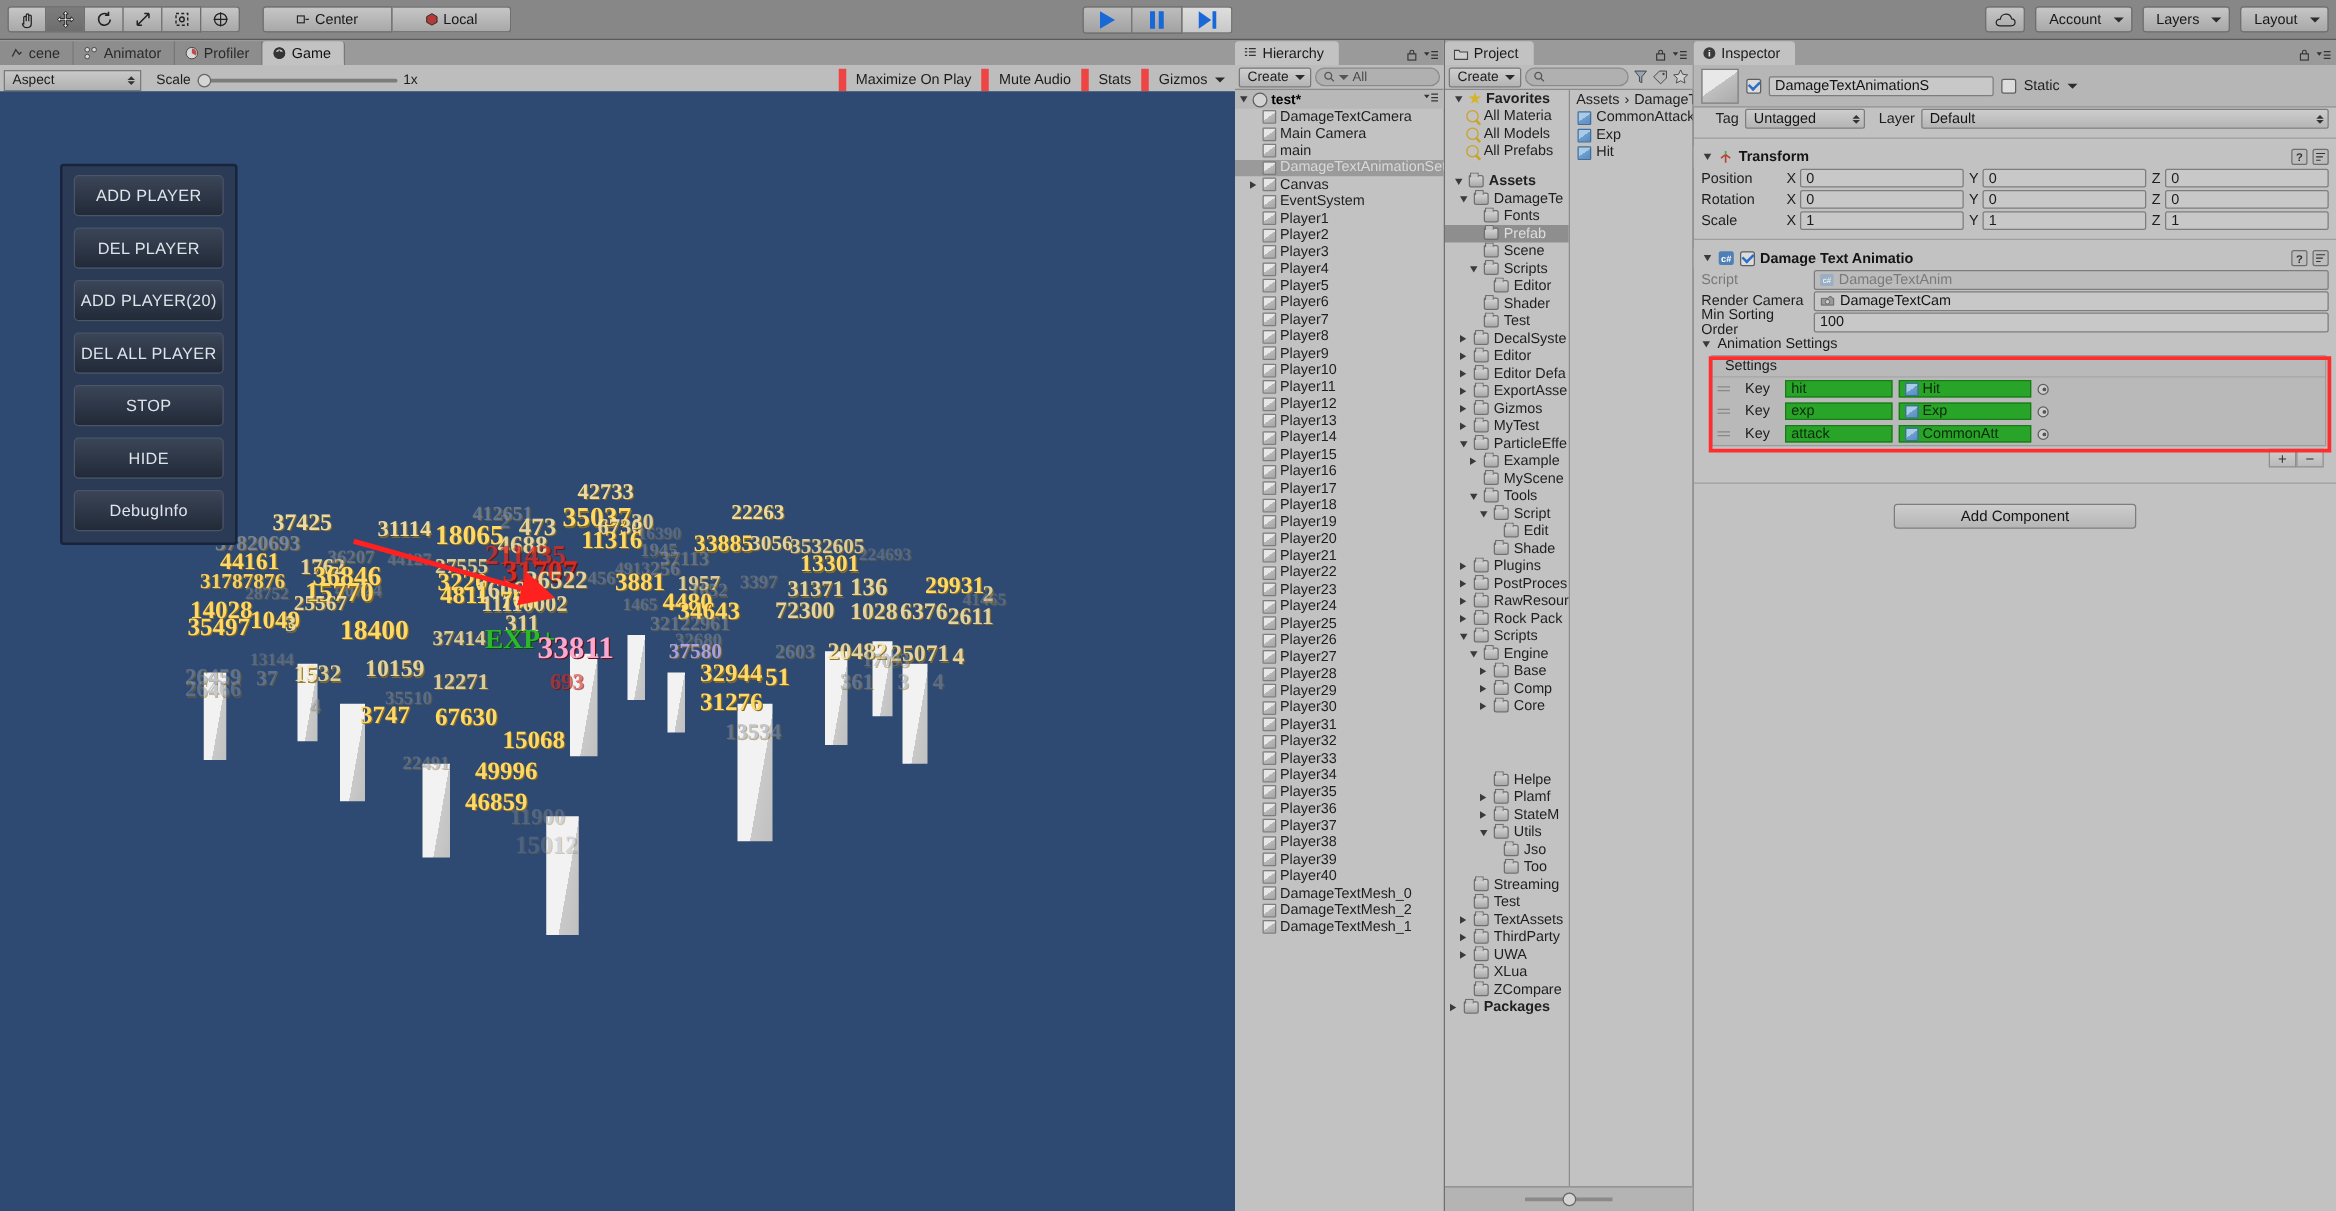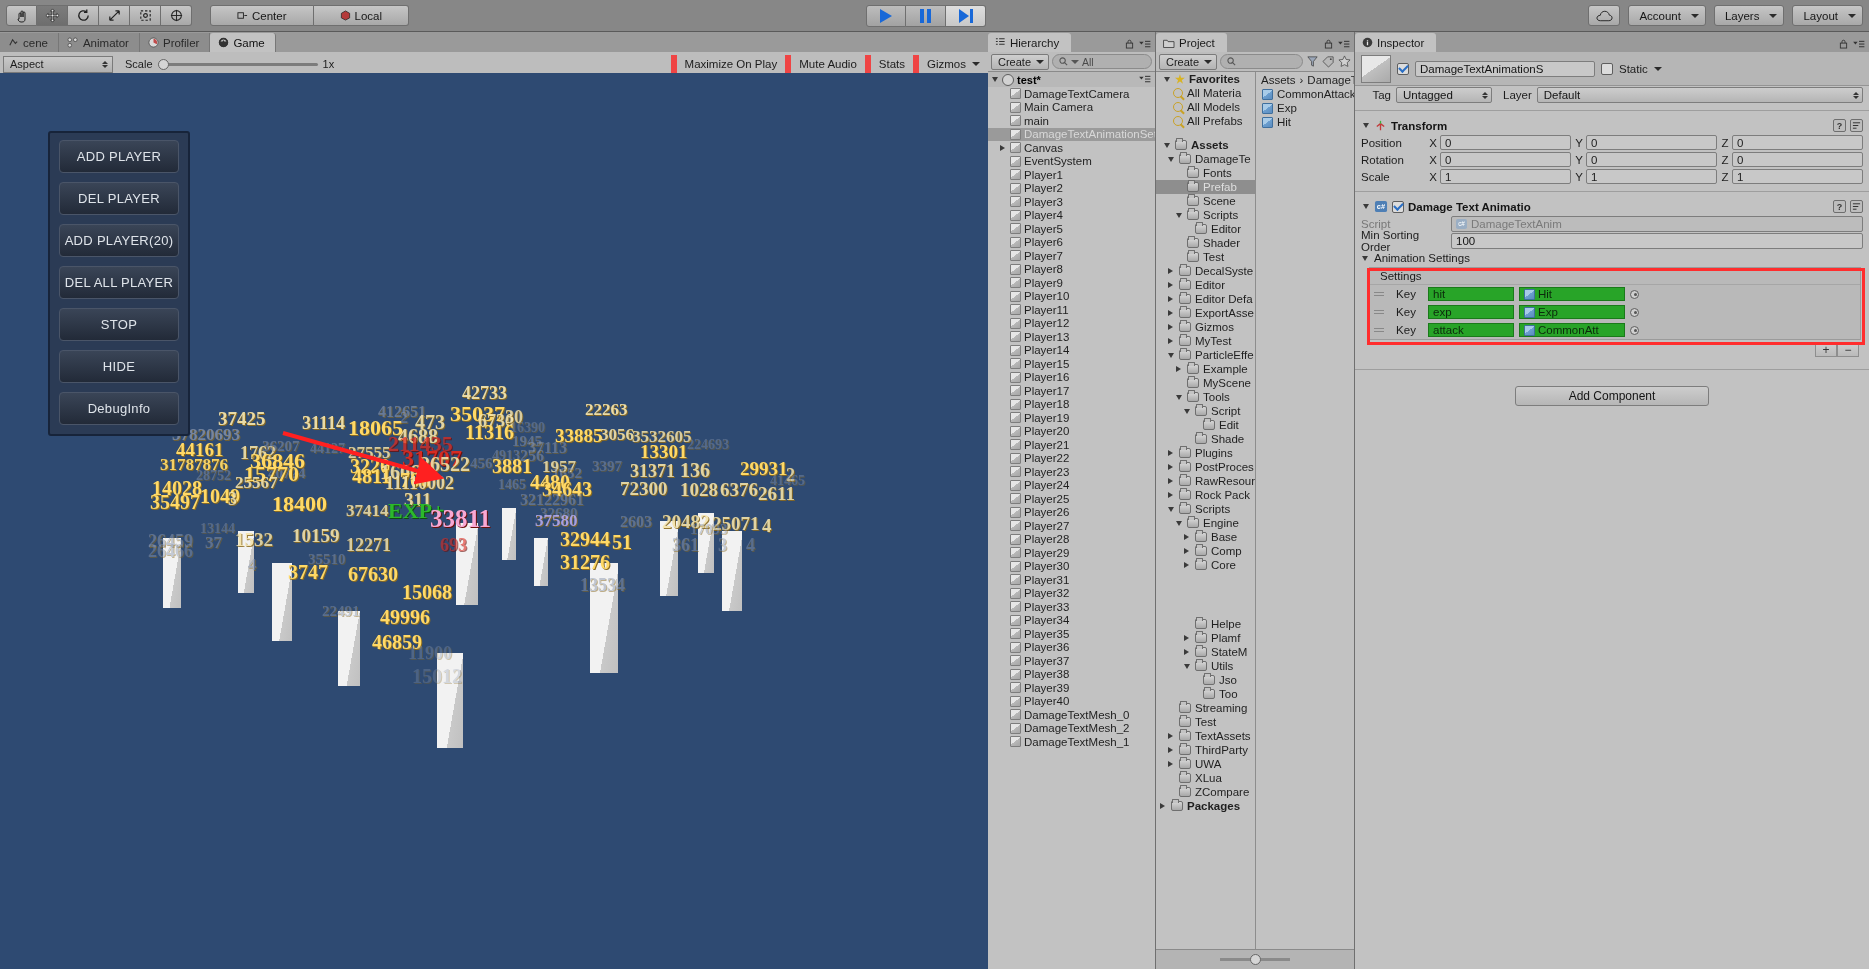--- a/index.html
+++ b/index.html
@@ -1400,20 +1400,30 @@
       <span class="tlabel" style="color:#787878;width:86px">Script</span>
       <div class="txtfield" style="flex:1;background:#bcbcbc;color:#7a7a7a;gap:4px">
         <svg width="11" height="10" viewBox="0 0 12 11">
             <rect x="0" y="0" width="12" height="11" rx="2" fill="#9aaec4"></rect>
             <text x="6" y="8" font-size="7" fill="#fff" text-anchor="middle" font-family="Liberation Sans, sans-serif">c#</text>
           </svg>
         <span>DamageTextAnim</span>
       </div>
     </div>
 
+    <div class="trow3">
+      <span class="tlabel" style="width:86px">Render Camera</span>
+      <div class="txtfield" style="flex:1;gap:4px">
+        <svg width="12" height="9" viewBox="0 0 13 10">
+            <path d="M1 3h6l1-1.5h2L11 3h1v6H1z" fill="#9a9a9a" stroke="#555" stroke-width=".7"></path>
+            <circle cx="6.5" cy="6" r="2" fill="#cfcfcf" stroke="#555" stroke-width=".7"></circle>
+          </svg>
+        <span>DamageTextCam</span>
+      </div>
+    </div>
 
     <div class="trow3">
       <span class="tlabel" style="width:86px">Min Sorting Order</span>
       <div class="txtfield" style="flex:1">
         <span>100</span>
       </div>
     </div>
 
     <div class="sect-head">
       <span class="tw">

